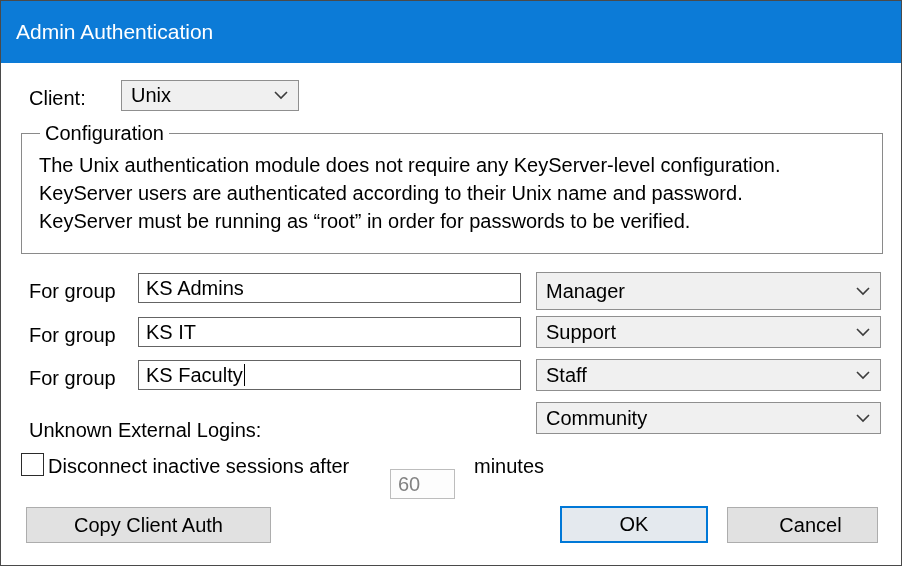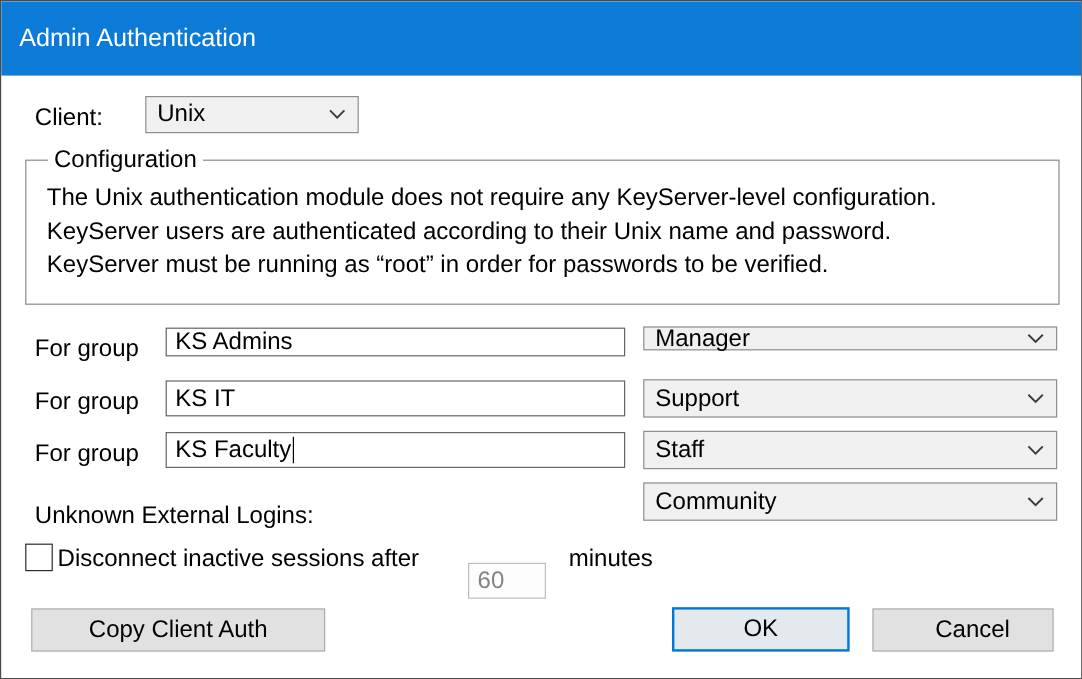--- a/index.html
+++ b/index.html
@@ -77,24 +77,24 @@
   </div>
 
   <fieldset class="configbox">
     <legend>Configuration</legend>
     <div class="configline">The Unix authentication module does not require any KeyServer-level configuration.</div>
     <div class="configline">KeyServer users are authenticated according to their Unix name and password.</div>
     <div class="configline">KeyServer must be running as “root” in order for passwords to be verified.</div>
   </fieldset>
 
   <div class="label" style="left:28px;top:275px;line-height:30px;">For group</div>
-  <div class="textbox" style="left:137px;top:272px;width:383px;height:24px;">
+  <div class="textbox" style="left:137px;top:272px;width:383px;height:30px;">
     <span>KS Admins</span>
   </div>
-  <div class="combo" style="left:535px;top:271px;width:345px;height:20px;">
+  <div class="combo" style="left:535px;top:271px;width:345px;height:38px;">
     <span>Manager</span>
     <span class="chev">
       <svg width="14" height="9">
           <polyline points="1,1 7,7 13,1" fill="none" stroke="#3c3c3c" stroke-width="1.6"></polyline>
         </svg>
     </span>
   </div>
 
   <div class="label" style="left:28px;top:319px;line-height:30px;">For group</div>
   <div class="textbox" style="left:137px;top:316px;width:383px;height:30px;">

